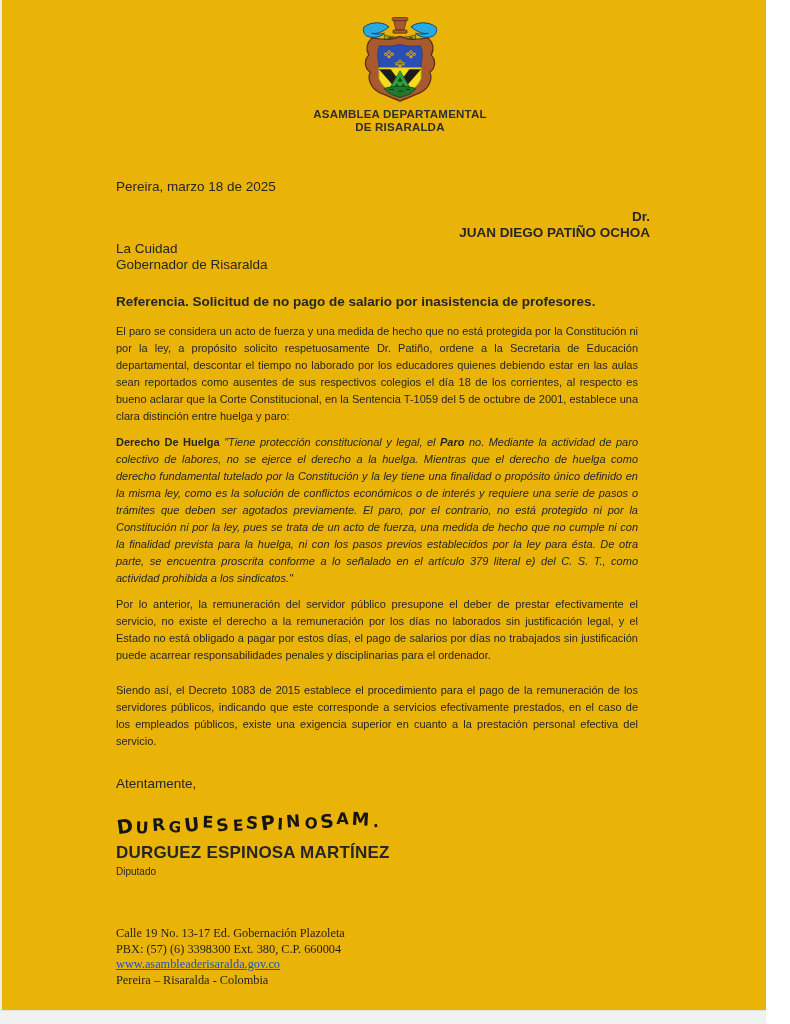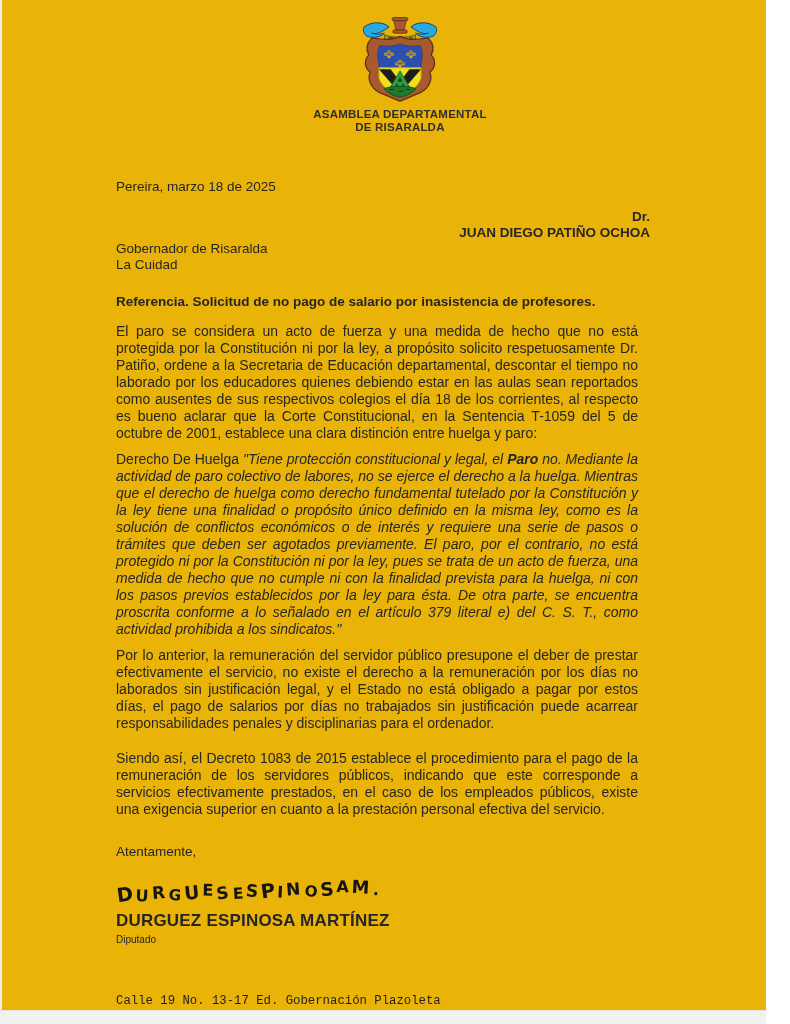--- a/index.html
+++ b/index.html
@@ -23,23 +23,23 @@
     font-size:11.5px;font-weight:bold;line-height:13px;
     color:#2e2e2e;letter-spacing:.2px;
   }
 
   
   .content{padding:0 116px;}
   .place-date{margin-top:45px;font-size:13.5px;}
   .recipient{margin-top:15px;font-size:13.5px;line-height:16px;}
   .recipient .bold{font-weight:bold;text-align:right;}
   .reference{margin-top:21px;font-size:13.5px;font-weight:bold;}
-  p.body{font-size:14px;line-height:17px;text-align:justify;margin:12px 12px 0 0;}
+  p.body{font-size:11px;line-height:17px;text-align:justify;margin:12px 12px 0 0;}
   p.quote{font-style:italic;}
-  p.quote .lead{font-style:normal;font-weight:normal;}
+  p.quote .lead{font-style:normal;font-weight:bold;}
   p.quote .bold-word{font-weight:bold;}
   .closing{margin-top:26px;font-size:13.5px;}
 
   
   .signature{
     margin-top:22px;
     margin-left:2px;
     font-family:"DejaVu Sans",sans-serif;
     font-weight:700;
     font-size:17px;
@@ -47,21 +47,21 @@
     color:#151515;
     transform:rotate(-1.5deg);
     width:260px;
     white-space:nowrap;
   }
   .signature span{display:inline-block;}
   .signer-name{margin-top:10px;font-size:17px;font-weight:bold;letter-spacing:.2px;}
   .signer-title{font-size:10px;line-height:17px;}
 
   
-  .footer{margin-top:46px;font-family:Liberation Mono, monospace;font-size:12.3px;line-height:15.5px;color:#1f1f1f;}
+  .footer{margin-top:46px;font-family:Liberation Serif, serif;font-size:12.3px;line-height:15.5px;color:#1f1f1f;}
   .footer a{text-decoration:underline;cursor:pointer;}
 </style>
 </head>
 <body>
 
 <div class="page">
 
   <div class="letterhead">
     <svg class="emblem" width="96" height="86" viewBox="0 0 120 110">
 
@@ -138,22 +138,22 @@
     </div>
   </div>
 
   <div class="content">
 
     <div class="place-date">Pereira, marzo 18 de 2025</div>
 
     <div class="recipient">
       <div class="bold">Dr.</div>
       <div class="bold">JUAN DIEGO PATIÑO OCHOA</div>
+      <div>La Cuidad</div>
       <div>Gobernador de Risaralda</div>
-      <div>La Cuidad</div>
     </div>
 
     <div class="reference">Referencia. Solicitud de no pago de salario por inasistencia de profesores.</div>
 
     <p class="body" style="margin-top:14px;">El paro se considera un acto de fuerza y una medida de hecho que no está protegida por la Constitución ni por la ley, a propósito solicito respetuosamente Dr. Patiño, ordene a la Secretaria de Educación departamental, descontar el tiempo no laborado por los educadores quienes debiendo estar en las aulas sean reportados como ausentes de sus respectivos colegios el día 18 de los corrientes, al respecto es bueno aclarar que la Corte Constitucional, en la Sentencia T-1059 del 5 de octubre de 2001, establece una clara distinción entre huelga y paro:</p>
 
     <p class="body quote" style="margin-top:9px;"><span class="lead">Derecho De Huelga</span><span> "Tiene protección constitucional y legal, el </span><span class="bold-word">Paro</span><span> no. Mediante la actividad de paro colectivo de labores, no se ejerce el derecho a la huelga. Mientras que el derecho de huelga como derecho fundamental tutelado por la Constitución y la ley tiene una finalidad o propósito único definido en la misma ley, como es la solución de conflictos económicos o de interés y requiere una serie de pasos o trámites que deben ser agotados previamente. El paro, por el contrario, no está protegido ni por la Constitución ni por la ley, pues se trata de un acto de fuerza, una medida de hecho que no cumple ni con la finalidad prevista para la huelga, ni con los pasos previos establecidos por la ley para ésta. De otra parte, se encuentra proscrita conforme a lo señalado en el artículo 379 literal e) del C. S. T., como actividad prohibida a los sindicatos."</span></p>
 
     <p class="body" style="margin-top:9px;">Por lo anterior, la remuneración del servidor público presupone el deber de prestar efectivamente el servicio, no existe el derecho a la remuneración por los días no laborados sin justificación legal, y el Estado no está obligado a pagar por estos días, el pago de salarios por días no trabajados sin justificación puede acarrear responsabilidades penales y disciplinarias para el ordenador.</p>
 

